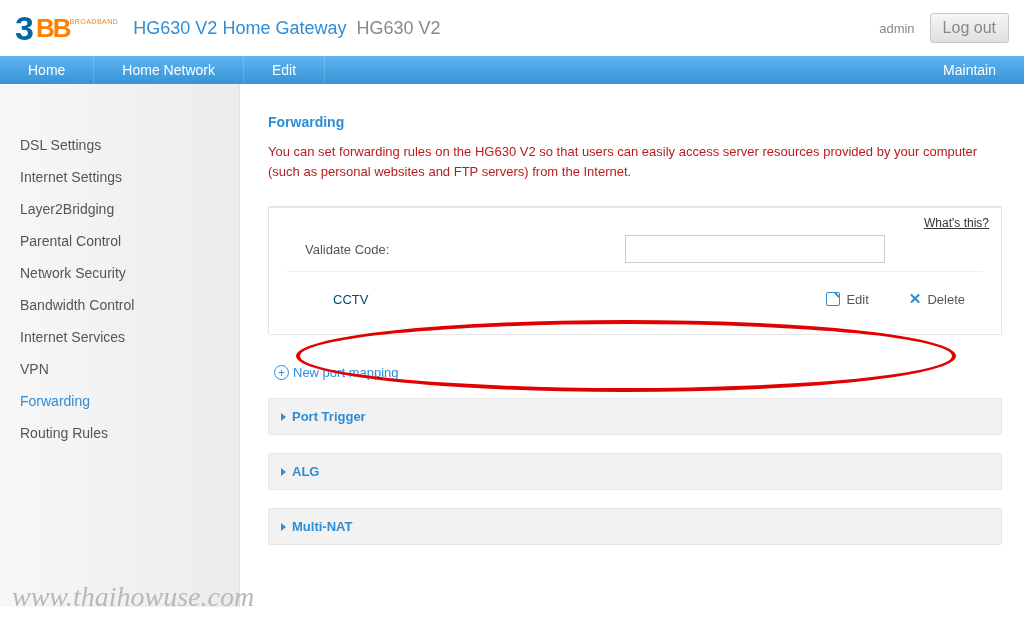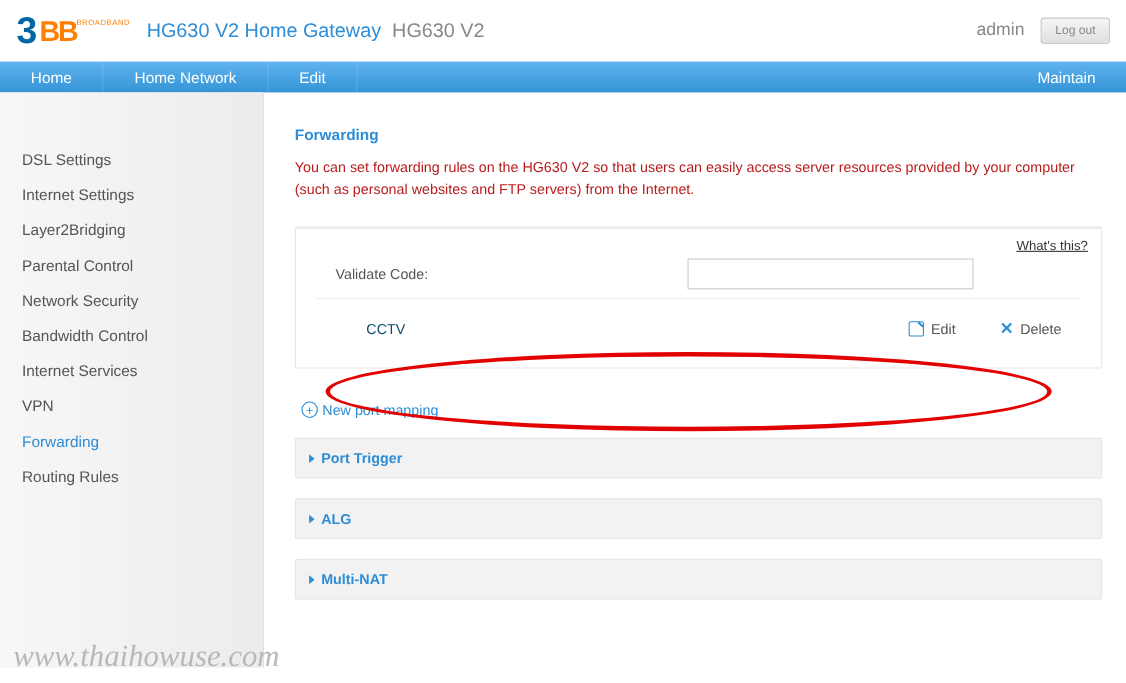--- a/index.html
+++ b/index.html
@@ -60,29 +60,29 @@
       font-weight: normal;
     }
     .header-right {
       margin-left: auto;
       display: flex;
       align-items: center;
       gap: 15px;
     }
     .user-label {
       color: #888;
-      font-size: 16px;
+      font-size: 13px;
     }
     .logout-btn {
       background: linear-gradient(#f5f5f5, #e0e0e0);
       border: 1px solid #c8c8c8;
       border-radius: 3px;
       color: #888;
       padding: 5px 12px;
-      font-size: 11px;
+      font-size: 16px;
       cursor: pointer;
     }
     .nav {
       display: flex;
       background: linear-gradient(#5fb3f0, #3594d6);
       height: 28px;
     }
     .nav-item {
       color: #fff;
       padding: 0 28px;

